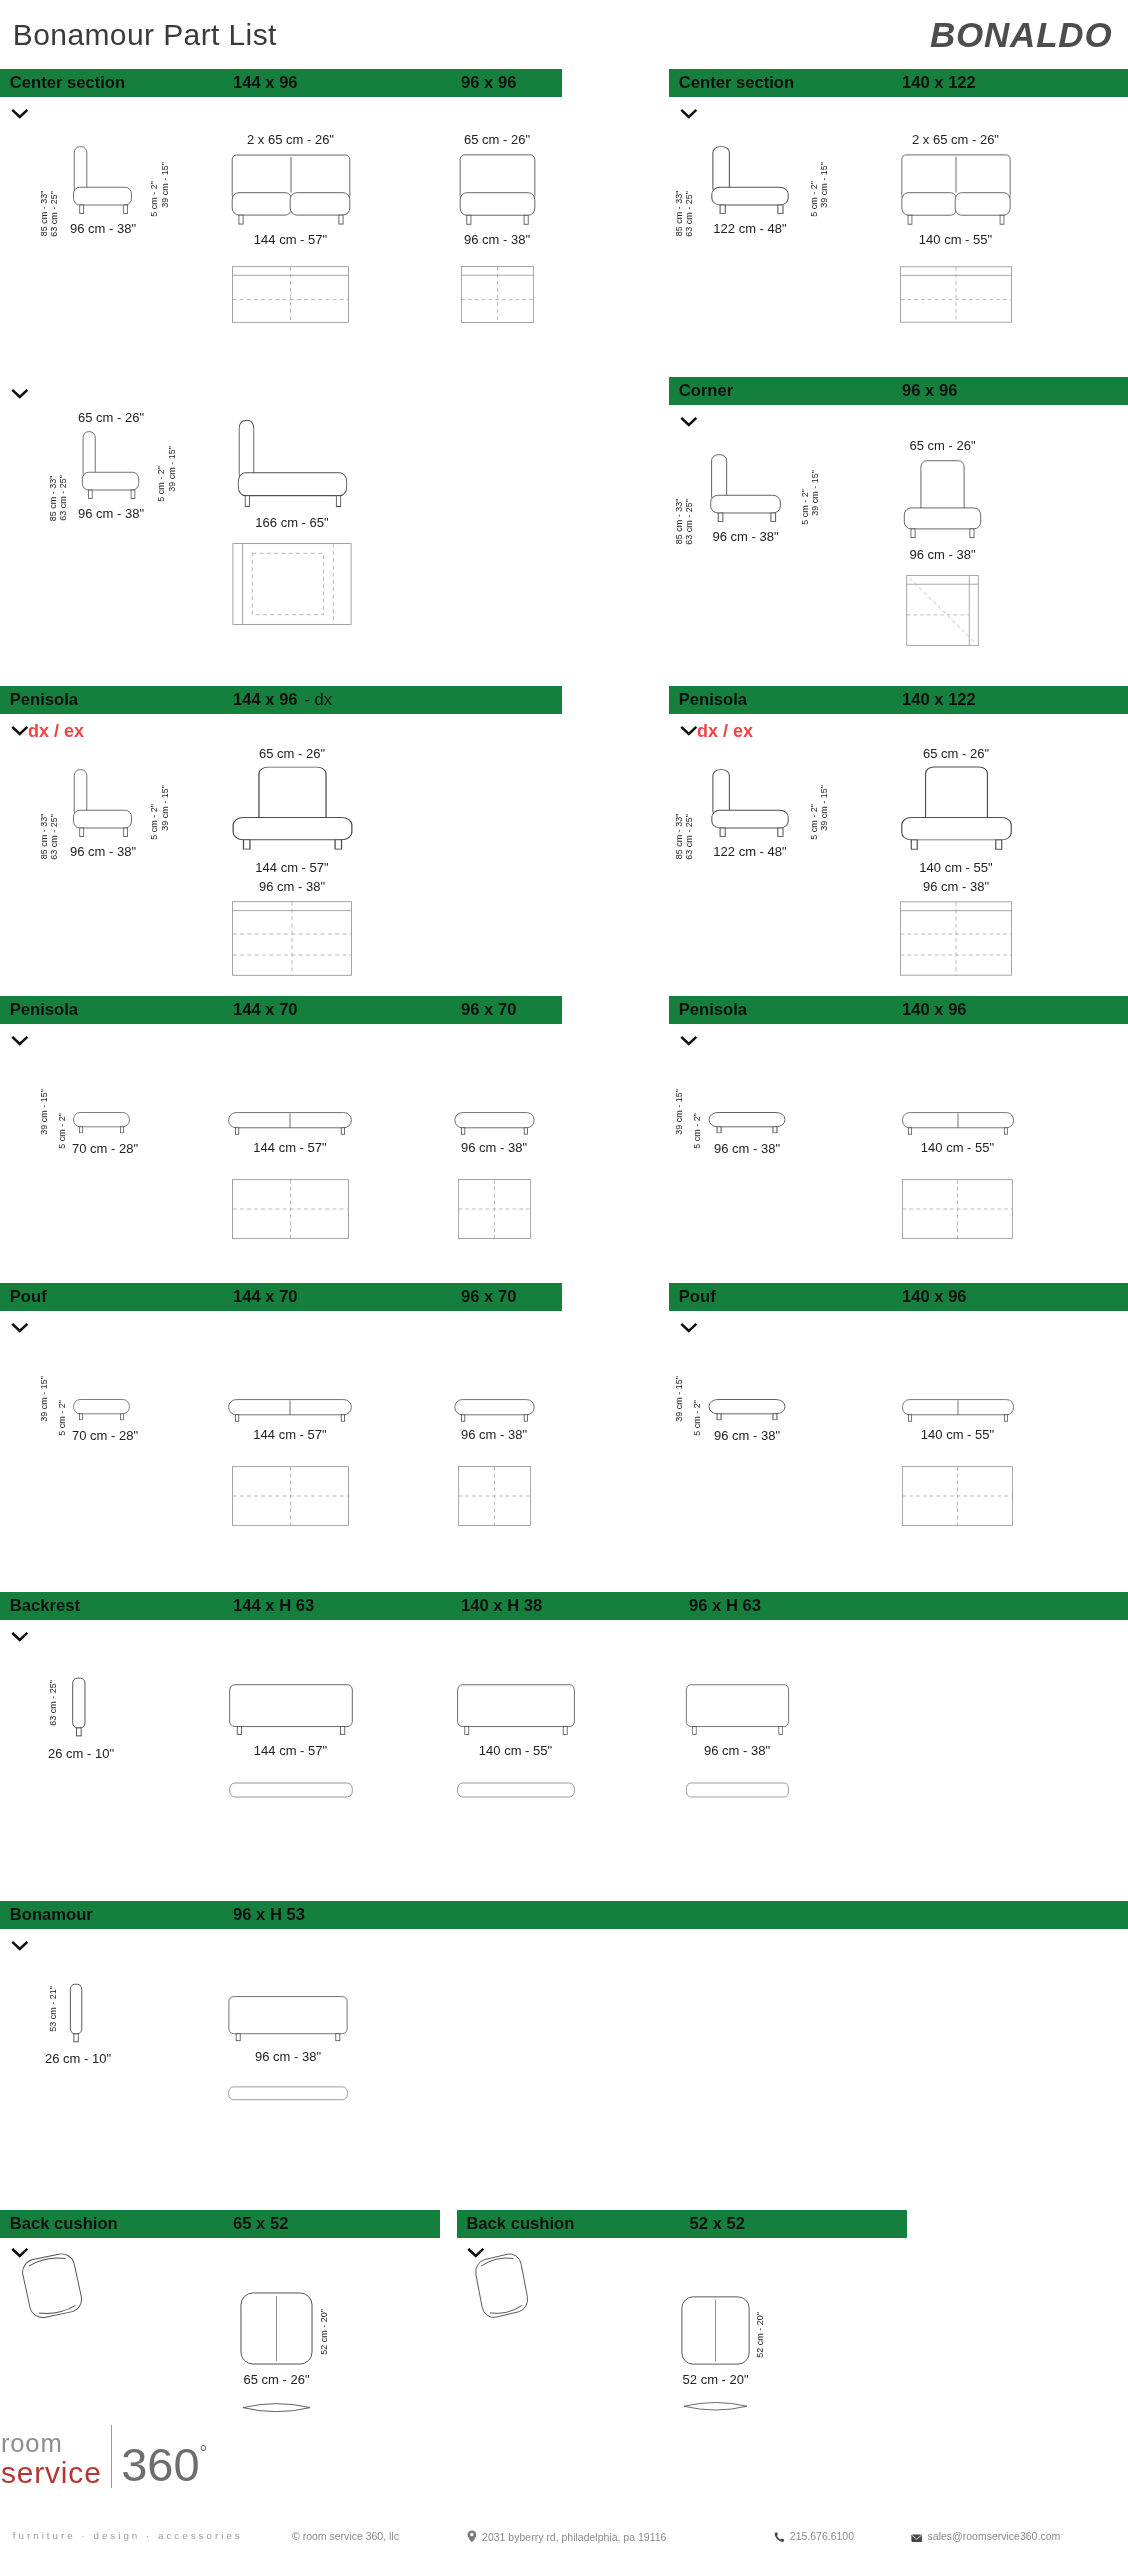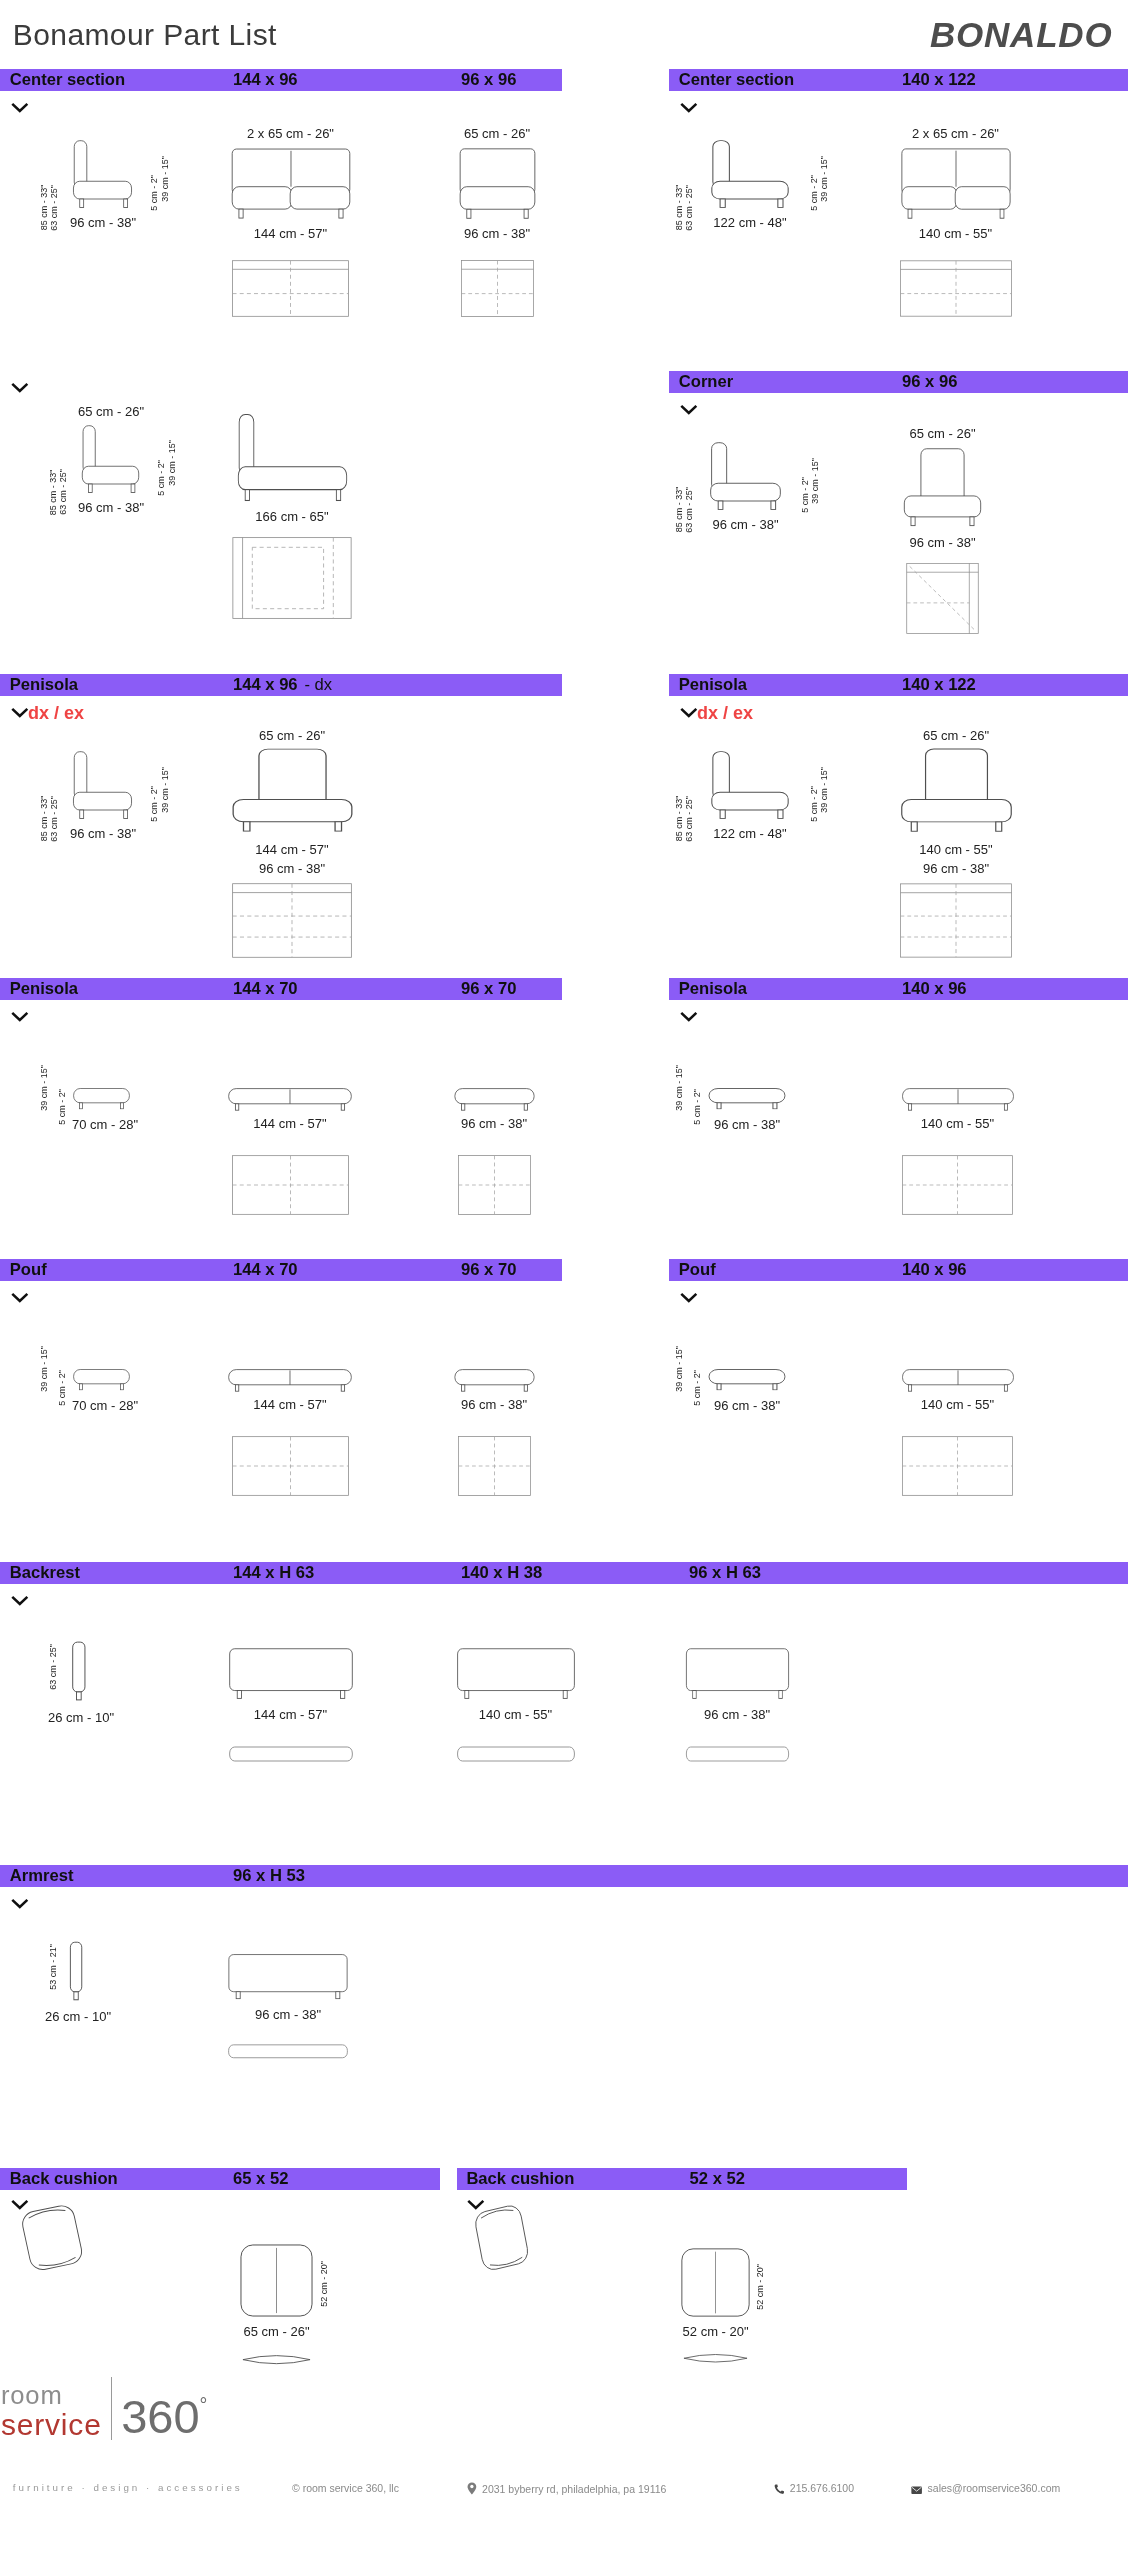--- a/index.html
+++ b/index.html
@@ -6,21 +6,21 @@
   body{width:1129px;background:#fff;font-family:"Liberation Sans",sans-serif;color:#222}
   .page{position:relative;width:1129px;height:2576px;background:#fff;overflow:hidden}
   .phead{height:69px;display:flex;align-items:center;justify-content:space-between;padding:0 16.6px 0 12.8px}
   .ptitle{margin:0;font-size:30px;font-weight:400;color:#3b3b3b;letter-spacing:0.4px}
   .brand{font-size:35px;font-weight:700;font-style:italic;color:#4d4d4d;letter-spacing:0.8px}
   .row{display:flex;align-items:flex-start}
   .colL{width:562px}
   .gapc{width:107px}
   .colR{width:460px}
   .w585{width:440px}.w22{width:16.6px}.w598{width:450px}
-  .bar{height:22px;background:#8b5cf6;position:relative}
+  .bar{height:28px;background:#15803d;position:relative}
   .bt{position:absolute;left:9.8px;top:50%;transform:translateY(-50%);font-size:16.6px;font-weight:700;color:#101010;white-space:nowrap}
   .bd{position:absolute;top:50%;transform:translateY(-50%);font-size:16.6px;font-weight:700;color:#101010;white-space:nowrap}
   .p1{left:233px}.p2{left:461px}.p3{left:689px}
   .sfx{font-weight:400;margin-left:6.8px}
   .cnt{position:relative}
   .h372{height:280px}.h373{height:281px}.h375{height:282px}.h344{height:259px}.h374{height:281px}.h240{height:181px}
   .chev{position:absolute;left:9.8px;top:10.5px;width:19.6px;height:11.3px}
   .chev8{top:9px}
   .variant{position:absolute;left:28px;top:6.8px;font-size:18px;font-weight:700;color:#ef4444;white-space:nowrap}
   .vlab{writing-mode:vertical-rl;transform:rotate(180deg);font-size:9px;color:#222;white-space:nowrap;line-height:1.15}
@@ -651,21 +651,21 @@
         <span class="hlab" style="margin-top:6px">96 cm - 38"</span>
         <svg class="draw" width="105" height="18" style="margin-top:22.6px" viewBox="0 0 140 24">
             <use href="#sy-back-plan"></use>
           </svg>
       </div>
     </div>
   </section>
 
   <section>
     <div class="bar">
-      <span class="bt">Armrest</span>
+      <span class="bt">Bonamour</span>
       <span class="bd p1">96 x H 53</span>
     </div>
     <div class="cnt h374">
       <svg class="chev" viewBox="0 0 26 15">
           <polyline points="3,2.5 13,12 23,2.5" fill="none" stroke="#101010" stroke-width="3.4"></polyline>
         </svg>
       <span class="vlab abs" style="left:48px;top:57px">53 cm - 21"</span>
       <svg class="draw abs" style="left:66px;top:53px" width="21" height="62" viewBox="0 0 28 82">
           <use href="#sy-back-side"></use>
         </svg>

